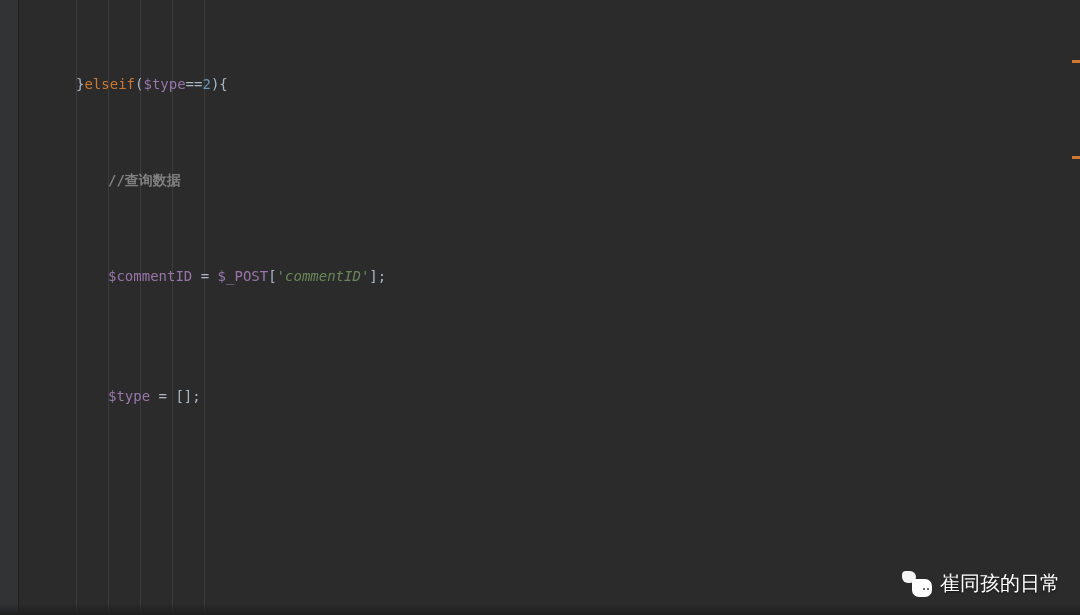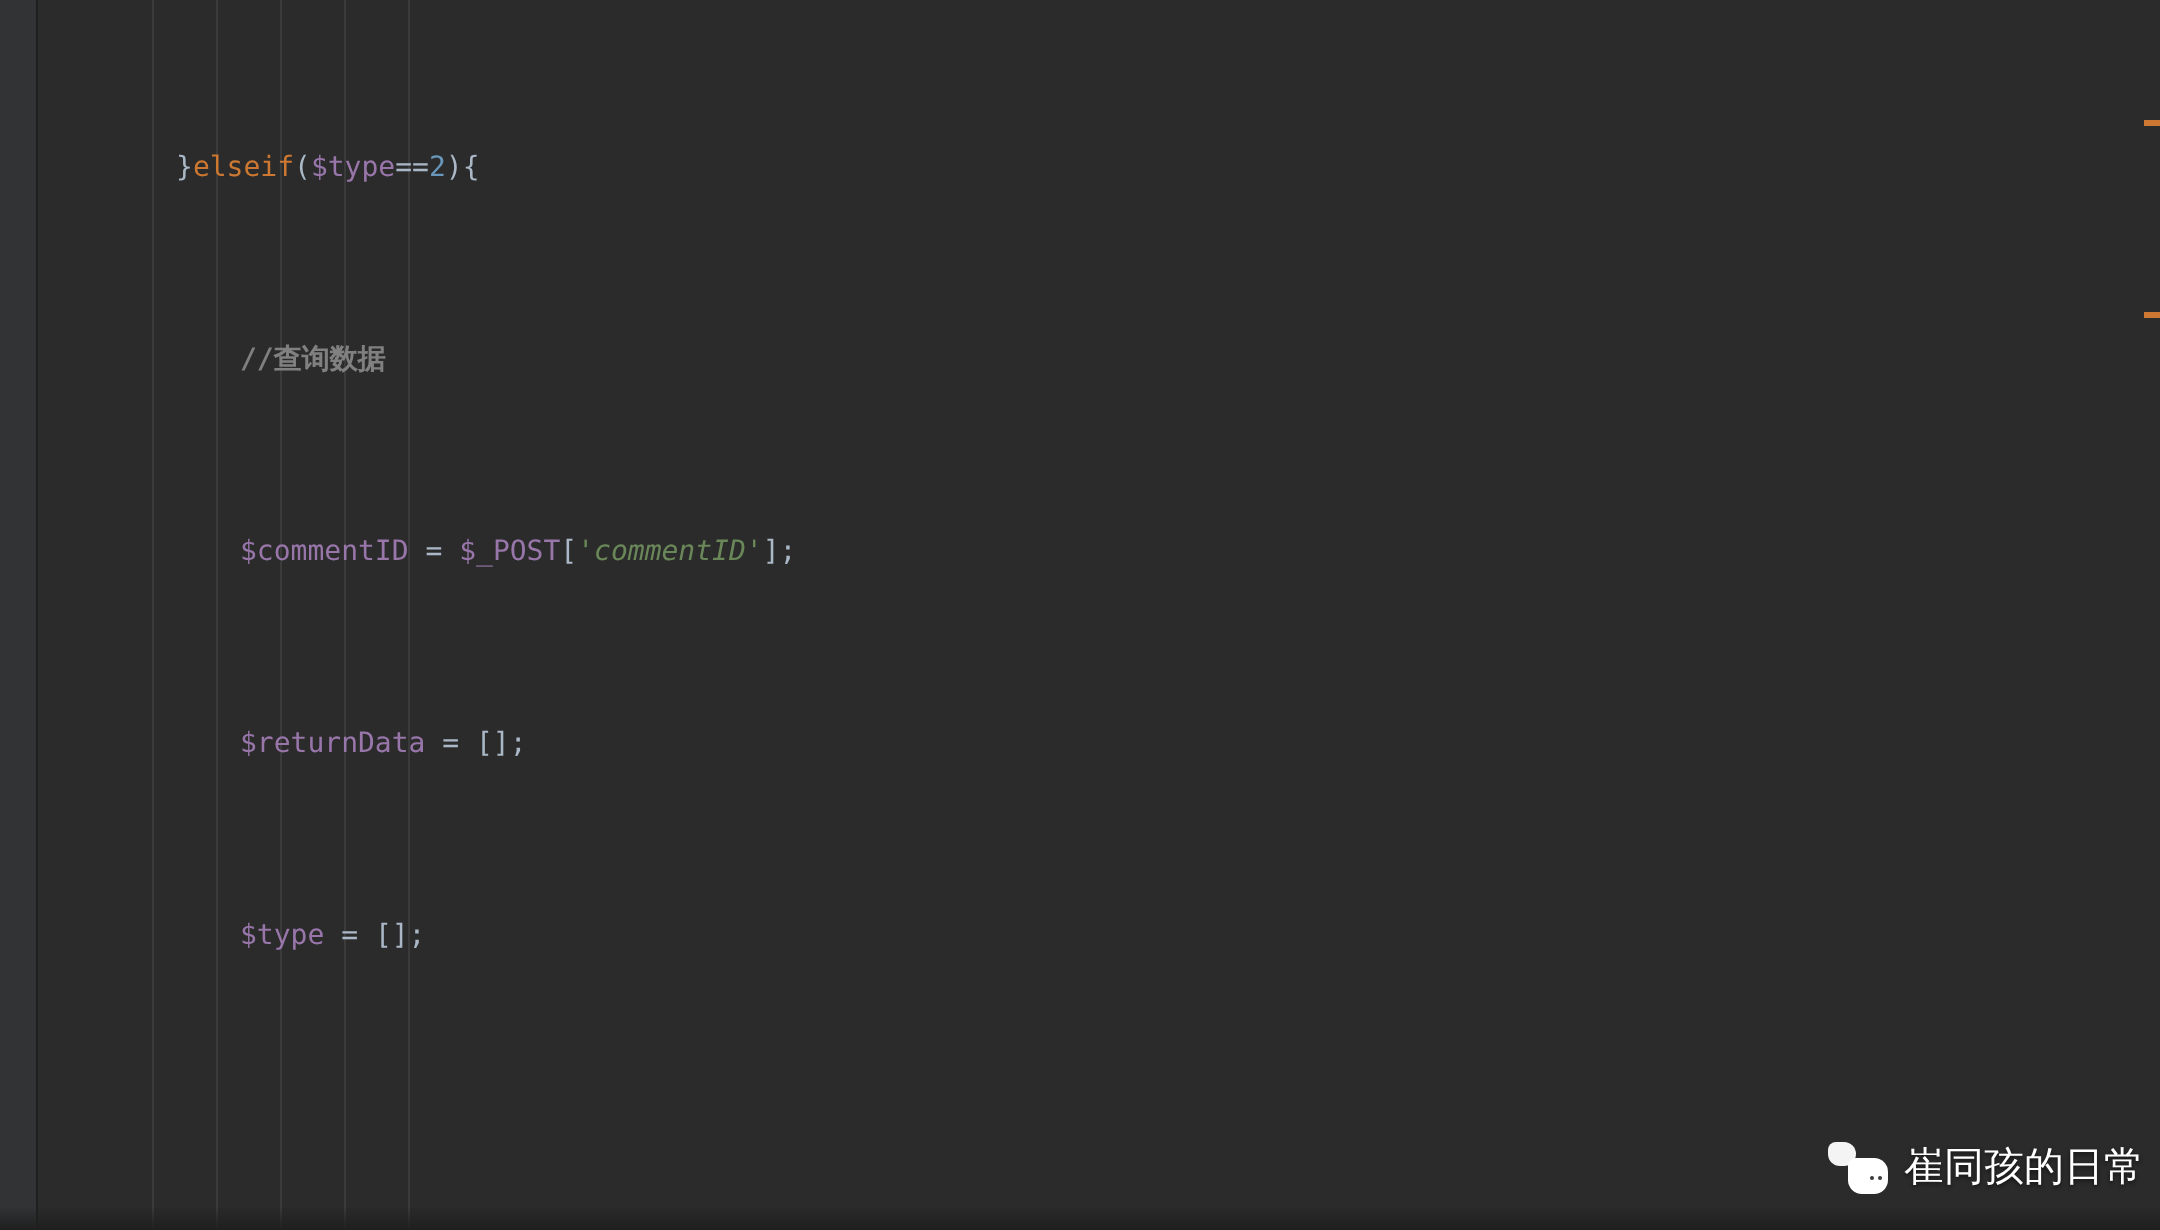--- a/index.html
+++ b/index.html
@@ -1,33 +1,33 @@
 <!DOCTYPE html>
 <html><head>
 <meta charset="utf-8">
 <style>
   html,body{margin:0;padding:0;background:#2b2b2b;font-family:"Menlo","Consolas","DejaVu Sans Mono",monospace;font-size:14px;color:#a9b7c6;}
   .editor{position:relative;width:1080px;height:615px;overflow:hidden;background:#2b2b2b;}
   .gutter{position:absolute;left:0;top:0;bottom:0;width:18px;background:#313335;border-right:1px solid #1e1f1f;}
   .code{position:absolute;left:18px;right:0;top:0;bottom:0;white-space:pre;line-height:24px;}
-  .line{height:24px;padding-left:22px;}
+  .line{height:24px;padding-left:10px;}
   .ind{display:inline-block;}
   .ind1{width:48px;} .ind2{width:80px;}
   
   .k{color:#cc7832;}      
   .v{color:#9876aa;}      
   .fn{color:#ffc66d;}     
   .s{color:#6a8759;font-style:italic;}      
   .n{color:#6897bb;}      
   .c{color:#808080;font-weight:bold;}      
   .p{color:#a9b7c6;}      
   .op{color:#a9b7c6;}
   .markers{position:absolute;right:0;top:0;width:8px;height:100%;}
   .marker{position:absolute;right:0;width:8px;height:3px;background:#cc7832;}
-  .wm{position:absolute;right:8px;bottom:18px;display:flex;align-items:center;gap:8px;color:#ffffff;font-family:-apple-system,"Helvetica Neue",sans-serif;font-size:20px;text-shadow:0 1px 2px rgba(0,0,0,.6);}
+  .wm{position:absolute;right:20px;bottom:18px;display:flex;align-items:center;gap:8px;color:#ffffff;font-family:-apple-system,"Helvetica Neue",sans-serif;font-size:20px;text-shadow:0 1px 2px rgba(0,0,0,.6);}
   .wm-ico{position:relative;width:30px;height:26px;}
   .bubble{position:absolute;border-radius:50%;background:#ffffff;}
   .bubble.a{width:20px;height:18px;border-radius:4px 7px 7px 7px;right:0;bottom:0;}
   .bubble.a:after{content:"";position:absolute;left:4px;bottom:-3px;width:0;height:0;border:4px solid transparent;border-top-color:#fff;}
   .bubble.b{width:14px;height:12px;border-radius:4px 6px 6px 6px;left:0;top:0;opacity:.95;}
   .bubble.b:after{content:"";position:absolute;left:3px;bottom:-2px;width:0;height:0;border:3px solid transparent;border-top-color:#fff;}
   .dots{position:absolute;right:3px;bottom:7px;display:flex;gap:2px;}
   .dots i{width:2px;height:2px;background:#3a3a3a;border-radius:50%;display:block;}
   .footer-shadow{position:absolute;left:0;right:0;bottom:0;height:12px;background:linear-gradient(transparent,#1f1f1f);}
   .guides{position:absolute;left:18px;top:0;bottom:0;pointer-events:none;}
@@ -47,21 +47,20 @@
   </div>
 
   <div class="code">
     
     <div class="line"><span class="ind ind1"></span><span class="p">}</span><span class="k">elseif</span><span class="p">(</span><span class="v">$type</span><span class="op">==</span><span class="n">2</span><span class="p">){</span></div>
     
     <div class="line"><span class="ind ind2"></span><span class="c">//查询数据</span></div>
     
     <div class="line"><span class="ind ind2"></span><span class="v">$commentID</span><span class="p"> = </span><span class="v">$_POST</span><span class="p">[</span><span class="s">'commentID'</span><span class="p">];</span></div>
     
-    <div class="line"><span class="ind ind2"></span><span class="v">$returnData</span><span class="p"> = [];</span></div>
     
     <div class="line"><span class="ind ind2"></span><span class="v">$type</span><span class="p"> = [];</span></div>
     
     
     
     
     
     
     
     

